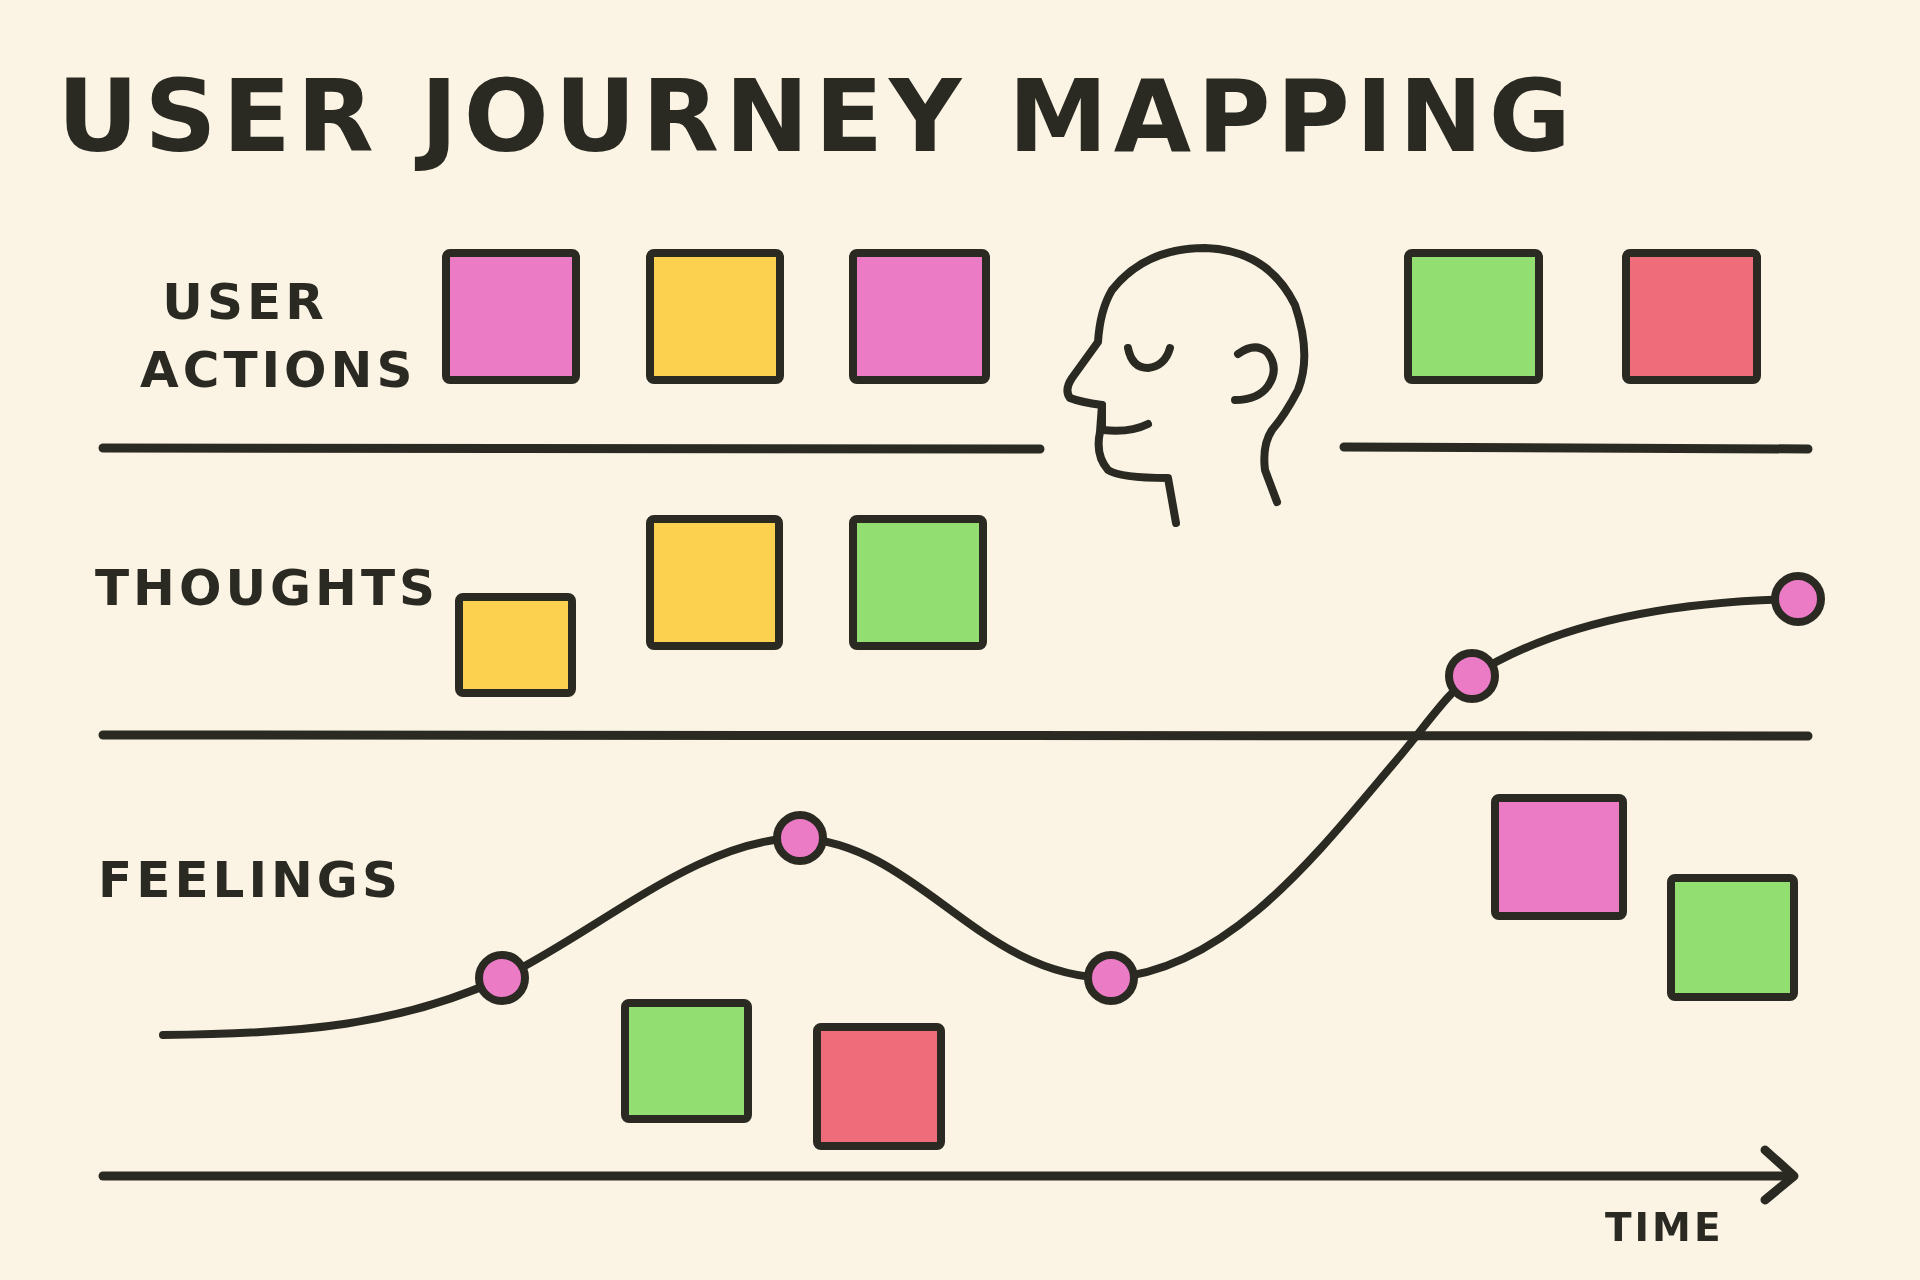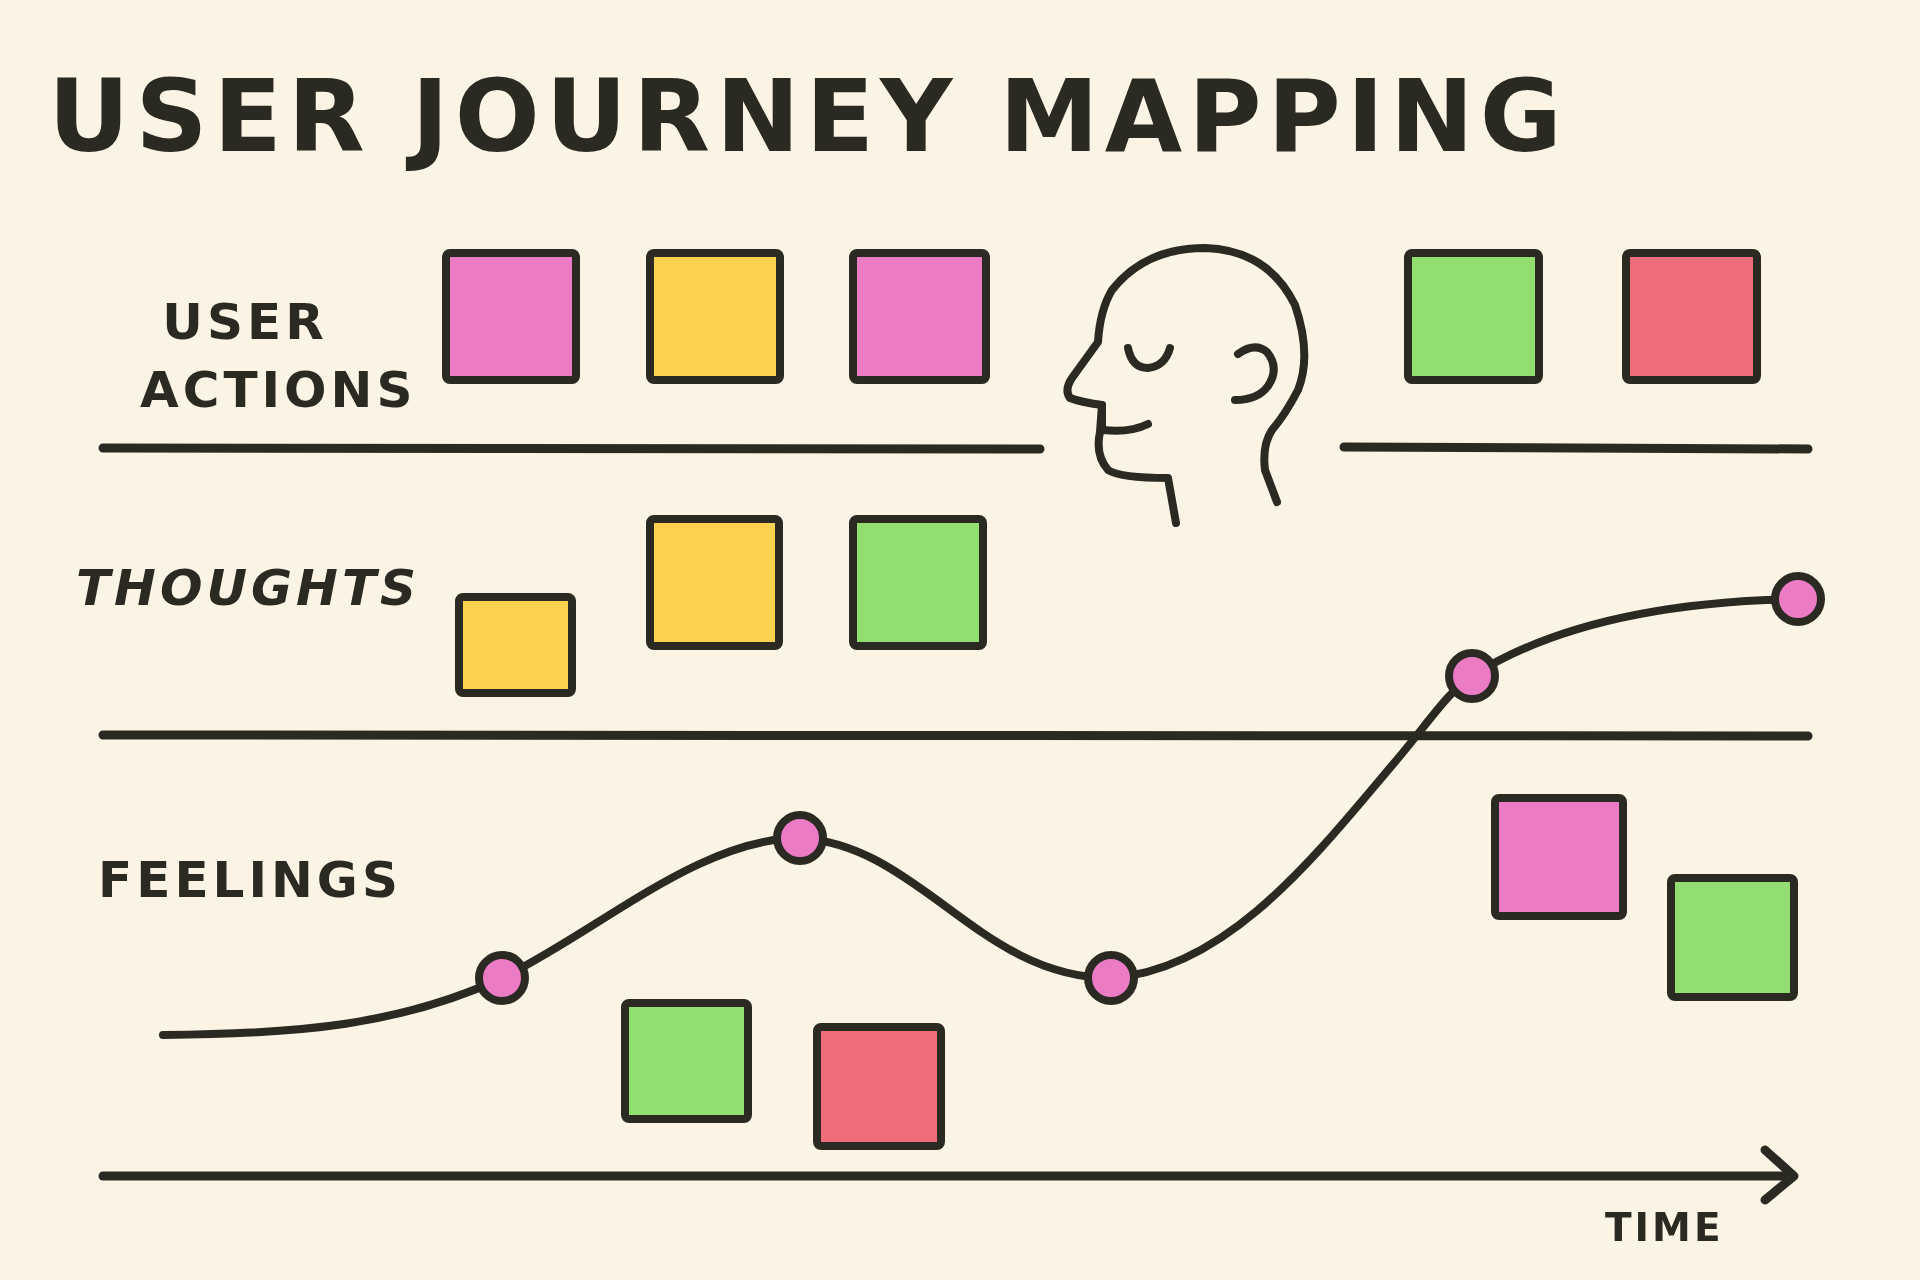--- a/index.html
+++ b/index.html
@@ -4,44 +4,44 @@
 <style>
   html, body { margin: 0; padding: 0; }
   body {
     width: 1920px; height: 1280px; overflow: hidden;
     background: #fbf4e5;
     font-family: "DejaVu Sans", sans-serif;
     color: #2a2a22;
     position: relative;
   }
   .title {
-    position: absolute; left: 4px; top: 62px; width: 1608px;
+    position: absolute; left: 13px; top: 62px; width: 1608px;
     text-align: center; font-size: 100px; font-weight: bold;
     letter-spacing: 6px; line-height: 110px;
   }
   .label {
     position: absolute; font-weight: bold; font-size: 50px;
     letter-spacing: 4px; line-height: 68px; text-align: center;
   }
   .time-label {
     position: absolute; left: 1605px; top: 1198px;
     font-weight: bold; font-size: 39px; letter-spacing: 3px; line-height: 60px;
   }
   svg.canvas { position: absolute; left: 0; top: 0; }
 </style>
 </head>
 <body>
 
 <div class="title">USER JOURNEY MAPPING</div>
 
-<div class="label" style="left:140px; top:288px; width:210px;">
+<div class="label" style="left:140px; top:268px; width:210px;">
   <div>USER</div>
   <div>ACTIONS</div>
 </div>
-<div class="label" style="left:76px; top:554px; width:330px;font-style:italic;">THOUGHTS</div>
+<div class="label" style="left:95px; top:554px; width:330px;">THOUGHTS</div>
 <div class="label" style="left:90px; top:846px; width:320px;">FEELINGS</div>
 
 <div class="time-label">TIME</div>
 
 <svg class="canvas" width="1920" height="1280" viewBox="0 0 1920 1280">
   <g stroke="#2a2a22" stroke-width="9" stroke-linecap="round" fill="none">
 
     <line x1="103" y1="448" x2="1040" y2="449"></line>
     <line x1="1344" y1="447" x2="1808" y2="449"></line>
     <line x1="103" y1="735" x2="1808" y2="736"></line>

